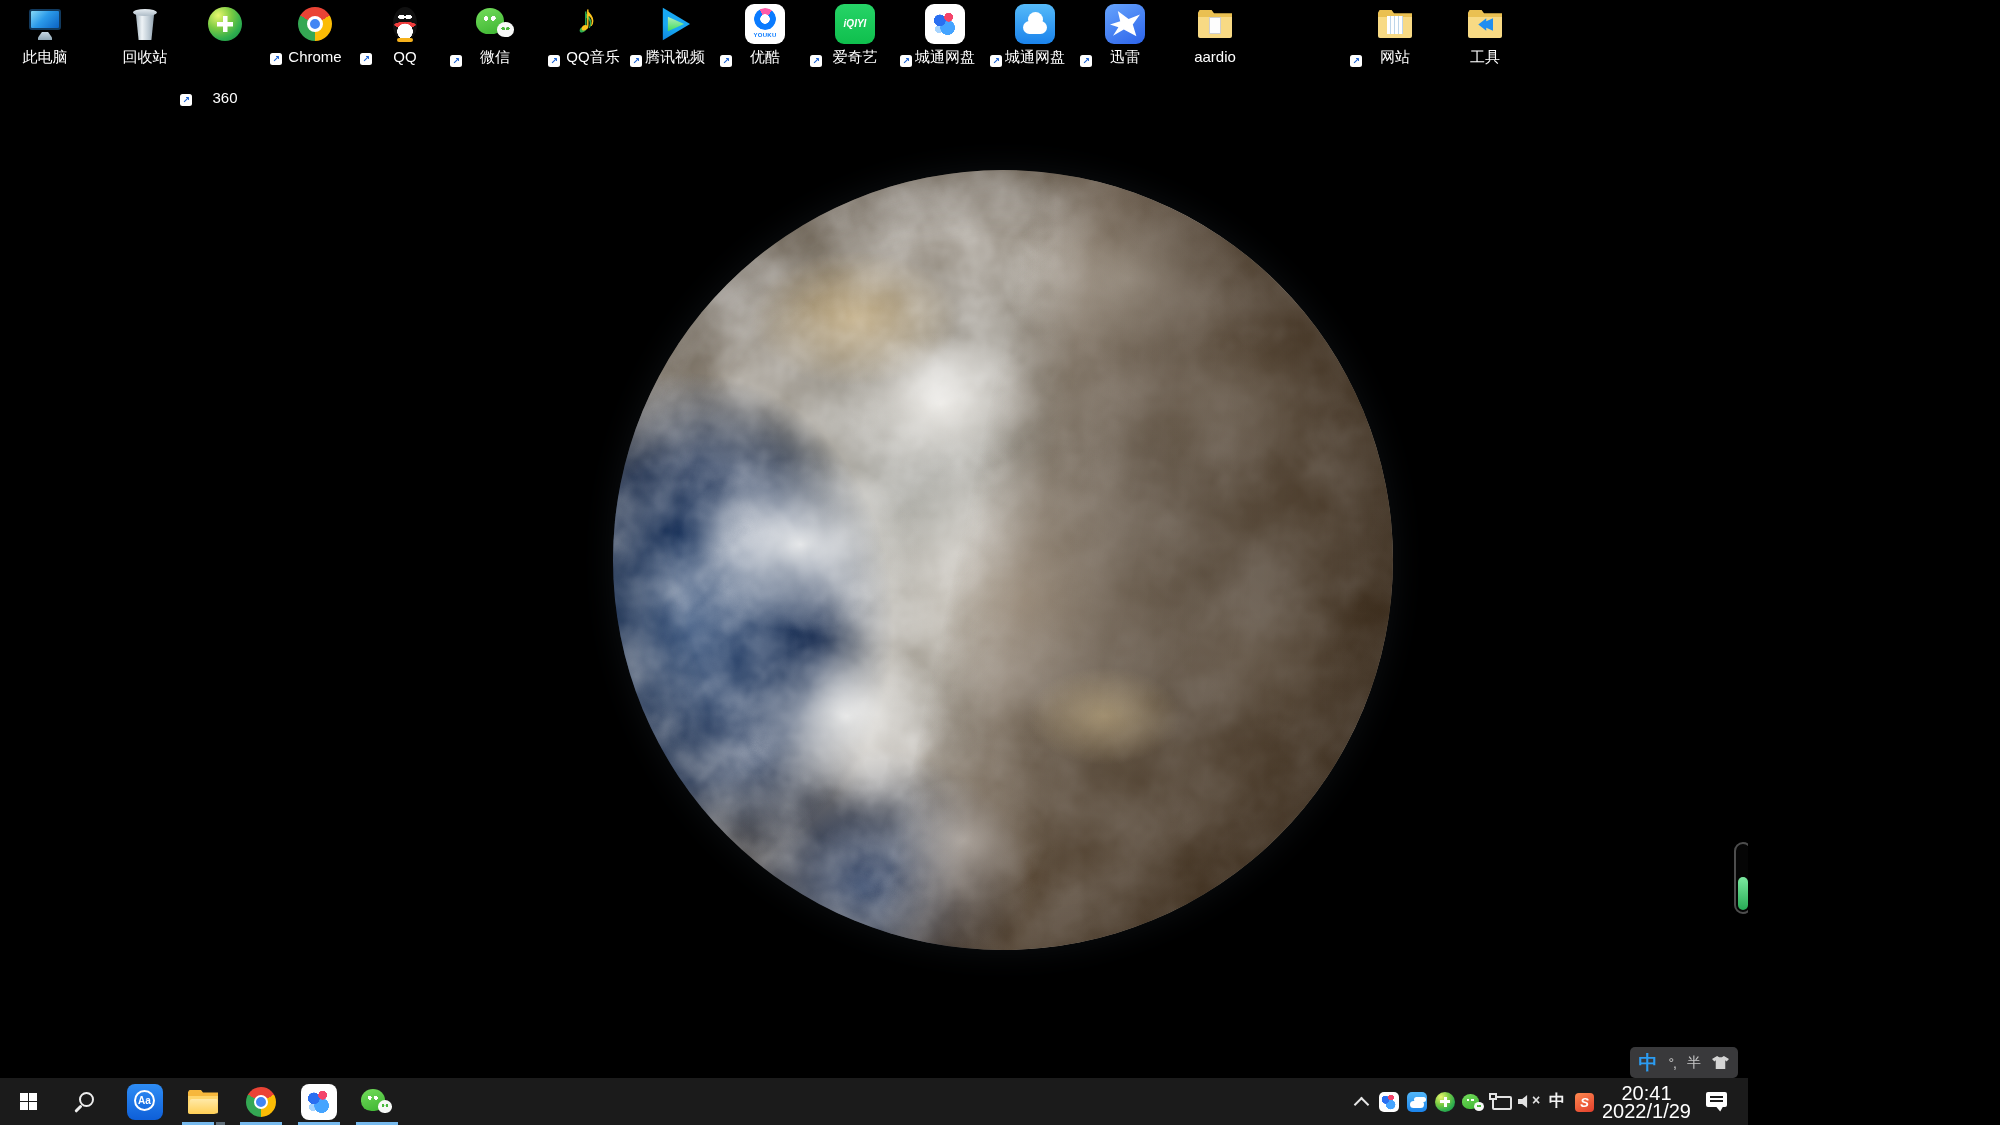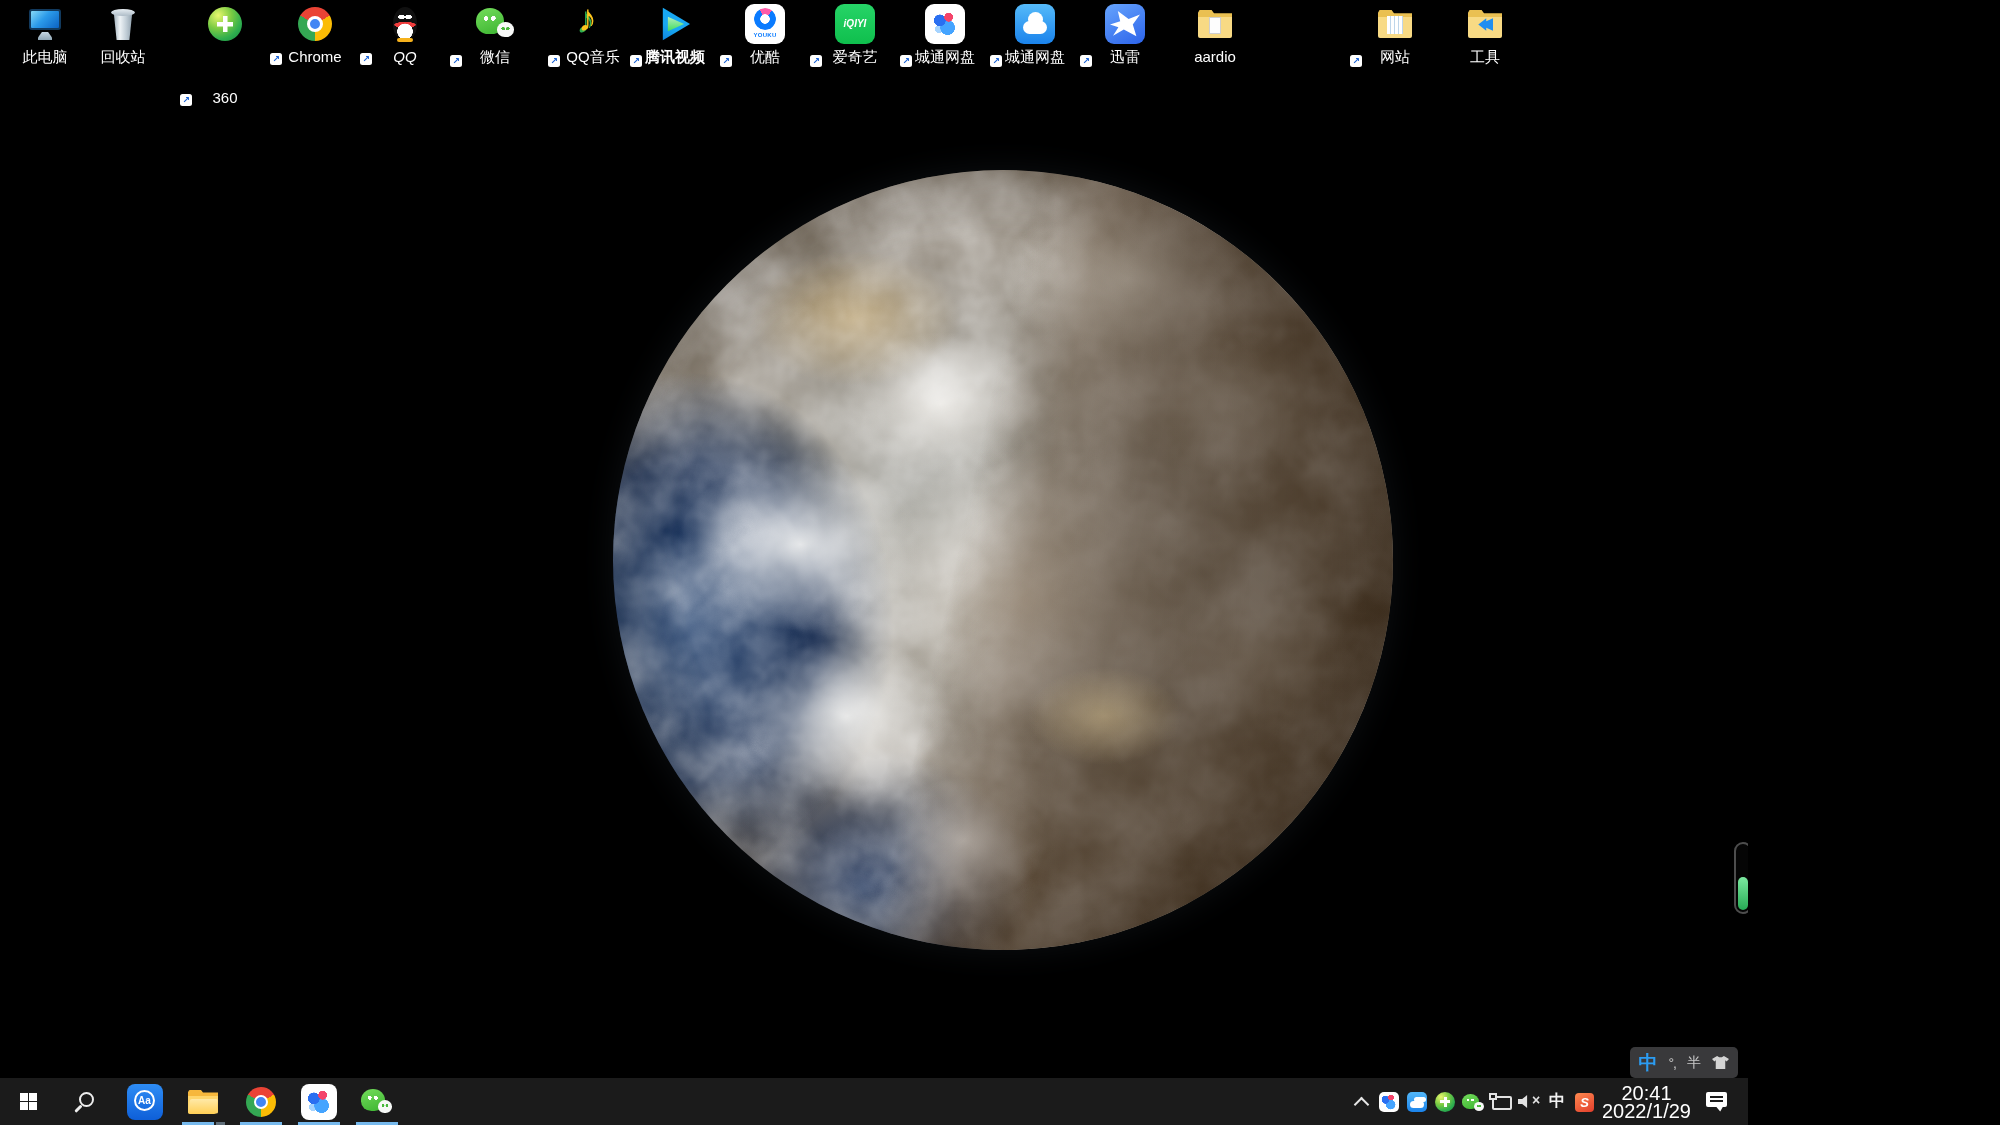--- a/index.html
+++ b/index.html
@@ -283,51 +283,51 @@
     </svg>
     <div class="earth-shade"></div>
   </div>
 
   <div class="icon-grid">
       <div class="dicon" style="left: 0px;">
     <span class="art i-this-pc"></span>
 
     <span class="dlabel">此电脑</span>
   </div>
-      <div class="dicon" style="left: 78px;">
+      <div class="dicon" style="left: 100px;">
     <span class="art i-recycle-bin"></span>
 
     <span class="dlabel">回收站</span>
   </div>
       <div class="dicon" style="left: 180px; gap: 41px;">
     <span class="art i-360"></span>
     <span class="badge"></span>
     <span class="dlabel">360</span>
   </div>
       <div class="dicon" style="left: 270px;">
     <span class="art i-chrome"></span>
     <span class="badge"></span>
     <span class="dlabel">Chrome</span>
   </div>
-      <div class="dicon" style="left: 360px; font-style: italic;">
+      <div class="dicon" style="left: 360px;">
     <span class="art i-qq"></span>
     <span class="badge"></span>
     <span class="dlabel">QQ</span>
   </div>
       <div class="dicon" style="left: 450px;">
     <span class="art i-wechat"></span>
     <span class="badge"></span>
     <span class="dlabel">微信</span>
   </div>
       <div class="dicon" style="left: 548px;">
     <span class="art i-qq-music"></span>
     <span class="badge"></span>
     <span class="dlabel">QQ音乐</span>
   </div>
-      <div class="dicon" style="left: 630px; font-weight: bold;">
+      <div class="dicon" style="left: 630px;">
     <span class="art i-tencent-video"></span>
     <span class="badge"></span>
     <span class="dlabel">腾讯视频</span>
   </div>
       <div class="dicon" style="left: 720px;">
     <span class="art i-youku" data-logo="YOUKU"></span>
     <span class="badge"></span>
     <span class="dlabel">优酷</span>
   </div>
       <div class="dicon" style="left: 810px;">

